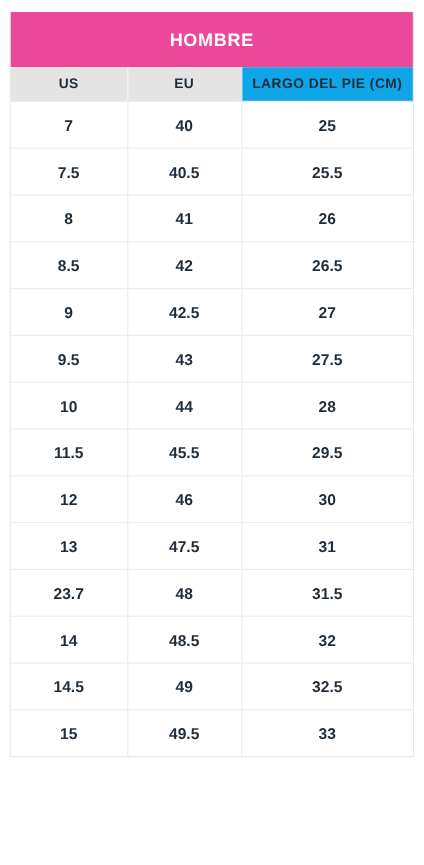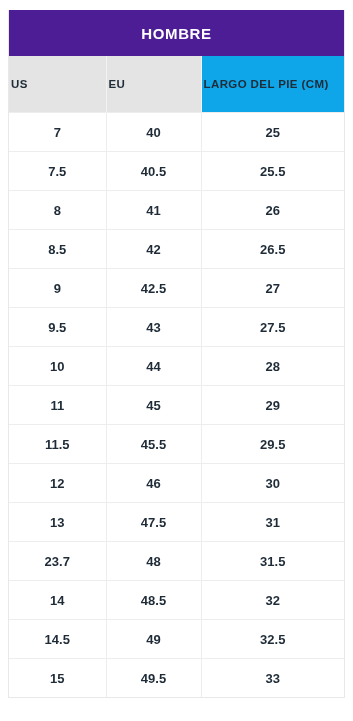--- a/index.html
+++ b/index.html
@@ -22,21 +22,21 @@
     width: 337px;
     box-sizing: border-box;
     border-left: 1px solid #e8e8e8;
     border-right: 1px solid #e8e8e8;
     border-bottom: 1px solid #e8e8e8;
     background: #ffffff;
   }
 
   .chart-title-bar {
     height: 46px;
-    background: #4c1d95;
+    background: #ec4899;
     display: flex;
     align-items: center;
     justify-content: center;
   }
   .chart-title {
     color: #ffffff;
     font-size: 15px;
     font-weight: bold;
     letter-spacing: 0.6px;
   }
@@ -45,26 +45,26 @@
     width: 100%;
     border-collapse: collapse;
     table-layout: fixed;
   }
 
   table.size-table col.col-us { width: 97px; }
   table.size-table col.col-eu { width: 95px; }
   table.size-table col.col-len { width: auto; }
 
   table.size-table thead th {
-    height: 56px;
+    height: 28px;
     font-size: 11.5px;
     font-weight: bold;
     color: #1f2c38;
     letter-spacing: 0.4px;
-    text-align: left;
+    text-align: center;
     vertical-align: middle;
     border-right: 1px solid #f2f2f2;
     padding: 0 2px;
   }
   table.size-table thead th.h-us,
   table.size-table thead th.h-eu {
     background: #e4e4e4;
   }
   table.size-table thead th.h-len {
     background: #0ea5e9;
@@ -138,25 +138,20 @@
           <td>9.5</td>
           <td>43</td>
           <td>27.5</td>
         </tr>
         <tr>
           <td>10</td>
           <td>44</td>
           <td>28</td>
         </tr>
         <tr>
-          <td>11</td>
-          <td>45</td>
-          <td>29</td>
-        </tr>
-        <tr>
           <td>11.5</td>
           <td>45.5</td>
           <td>29.5</td>
         </tr>
         <tr>
           <td>12</td>
           <td>46</td>
           <td>30</td>
         </tr>
         <tr>

